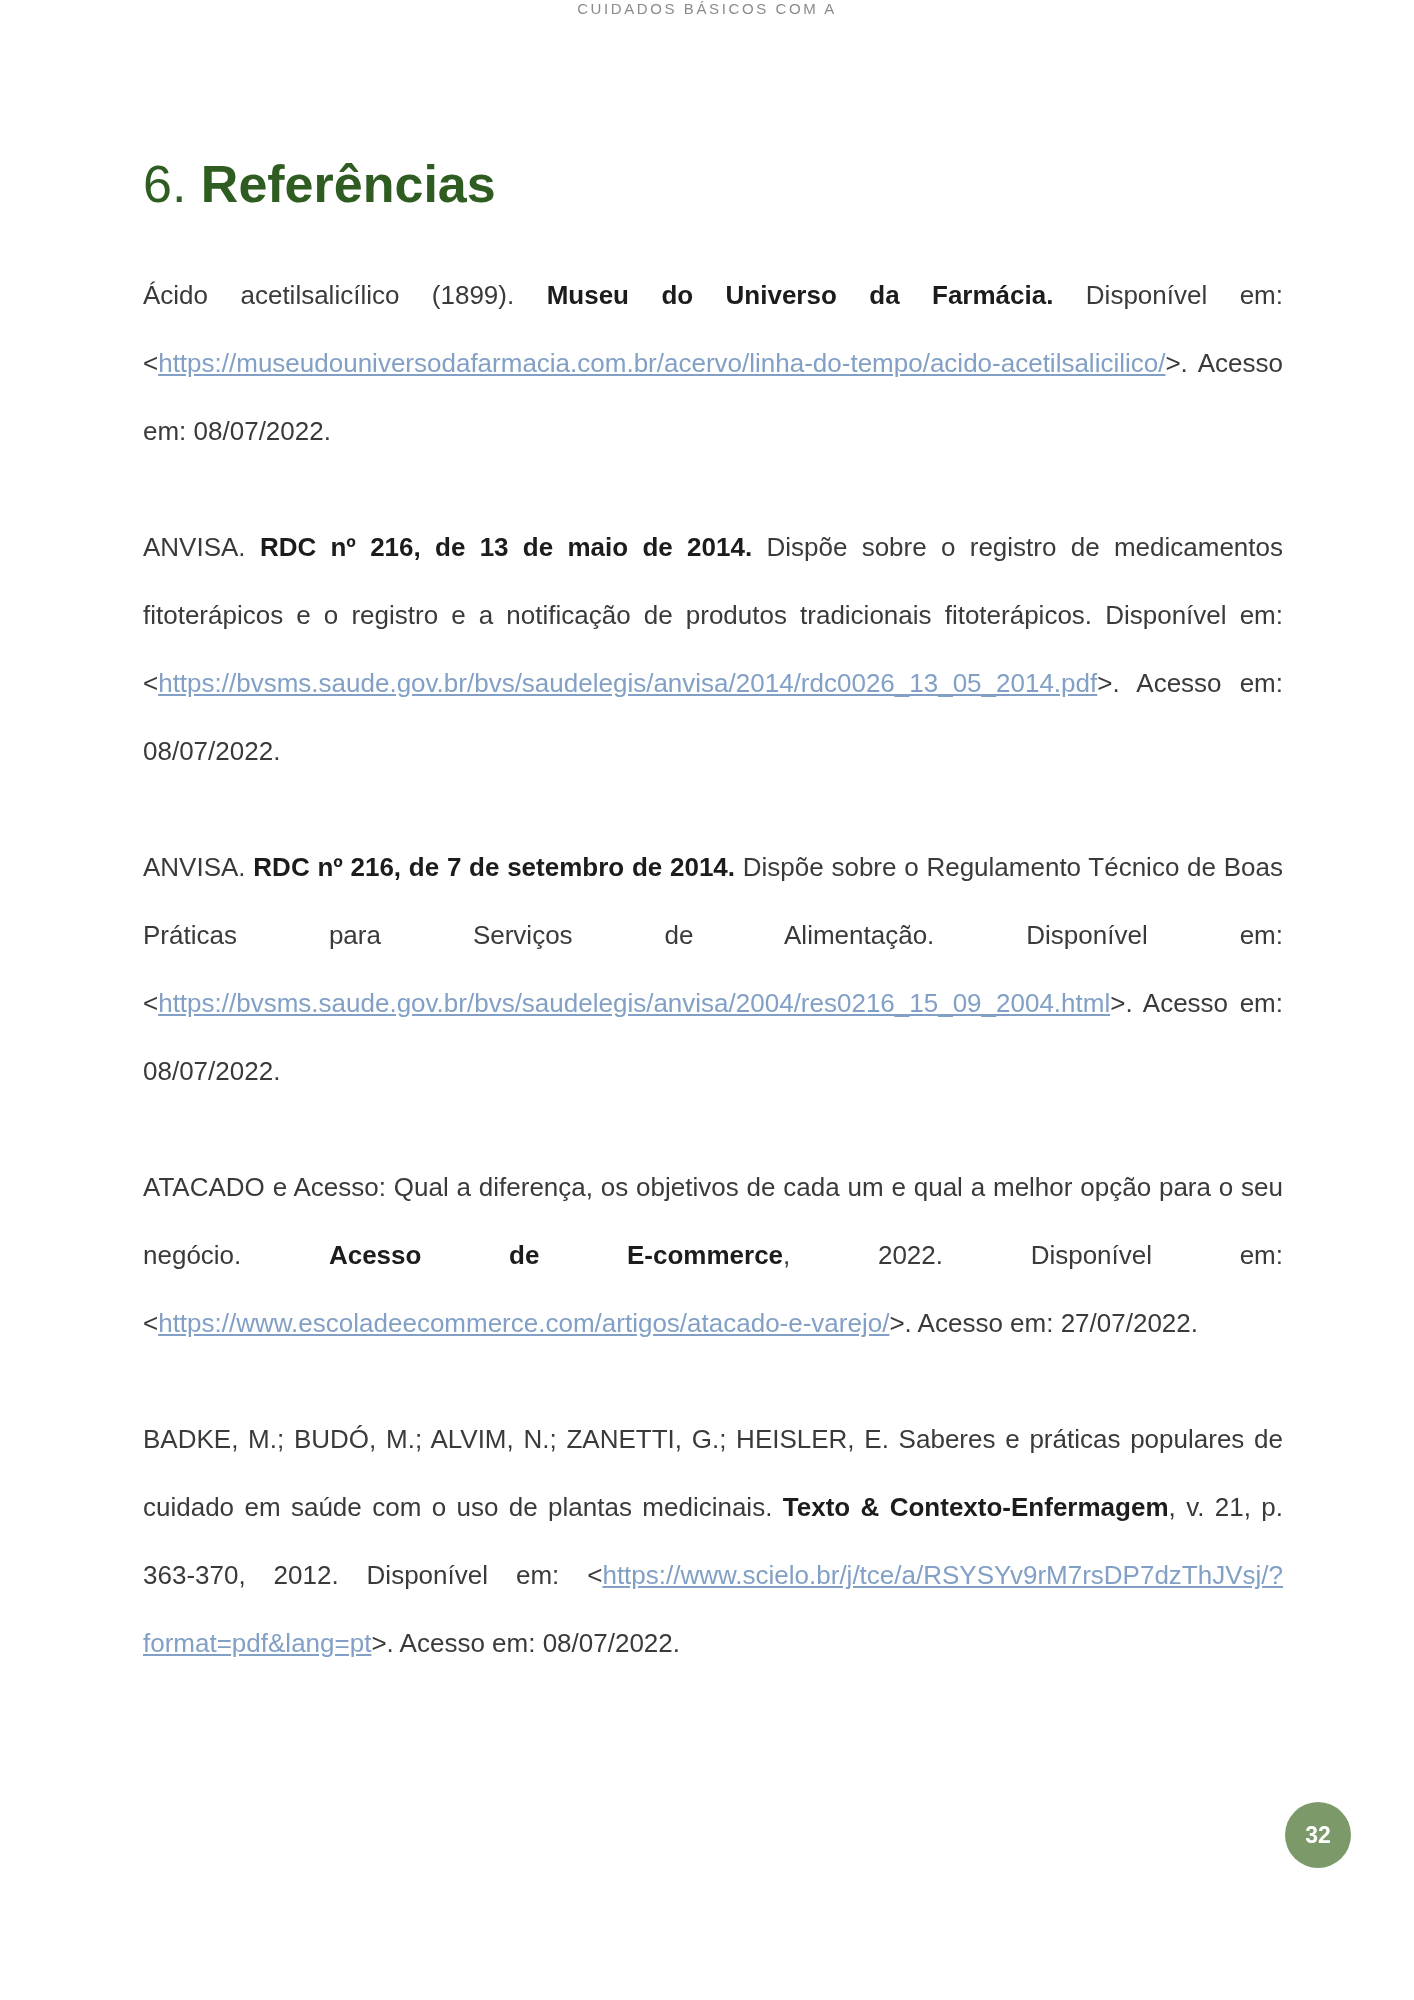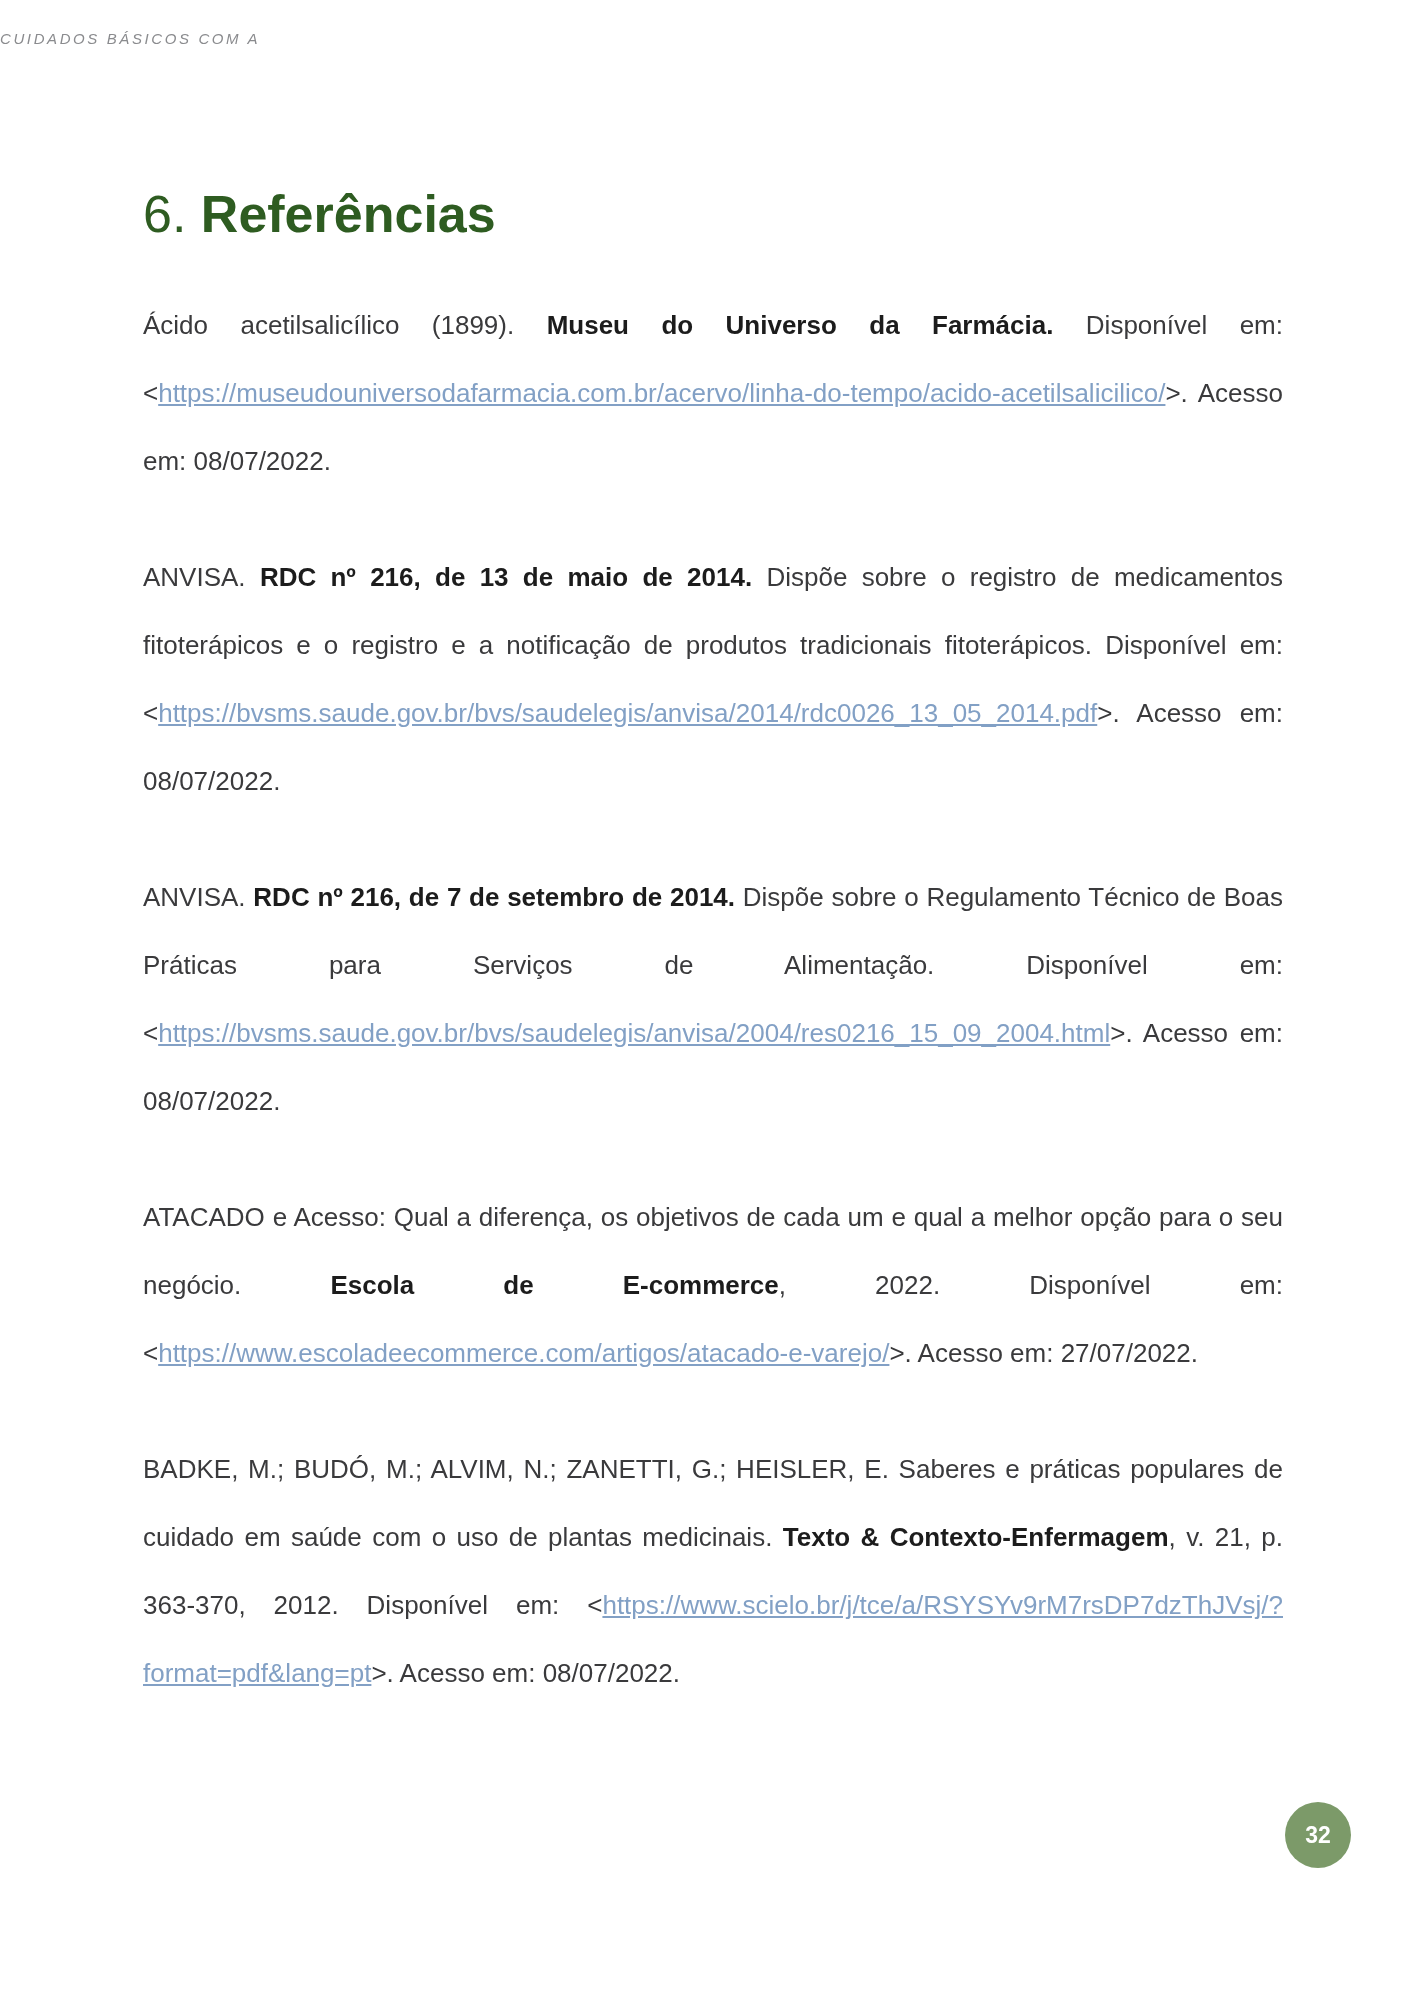--- a/index.html
+++ b/index.html
@@ -3,21 +3,21 @@
 <meta charset="utf-8">
 <style>
   html, body { margin:0; padding:0; }
   body {
     width:1414px; height:2000px;
     background:#ffffff;
     font-family:"Liberation Sans", sans-serif;
     position:relative;
     overflow:hidden;
   }
-  .header { padding-top:30px; text-align:left;font-style:italic; }
+  .header { text-align:center; }
   .header-l1 {
     font-size:15px; letter-spacing:2.6px; font-weight:400;
     color:var(--header-gray,#8a8b8e);
   }
   .header-l2 {
     font-size:19px; letter-spacing:1.4px; font-weight:700;
     color:var(--header-gray-dark,#545558);
     margin-top:3px;
   }
   h1.title {
@@ -59,17 +59,17 @@
 
 <h1 class="title">
   <span>6.</span>
   <span class="bold">Referências</span>
 </h1>
 
 <main class="refs" id="refs">
     <p><span class="t">Ácido acetilsalicílico (1899). </span><span class="b">Museu do Universo da Farmácia.</span><span class="t"> Disponível em: &lt;</span><a class="link">https://museudouniversodafarmacia.com.br/acervo/linha-do-tempo/acido-acetilsalicilico/</a><span class="t">&gt;. Acesso em: 08/07/2022.</span></p>
     <p><span class="t">ANVISA. </span><span class="b">RDC nº 216, de 13 de maio de 2014.</span><span class="t"> Dispõe sobre o registro de medicamentos fitoterápicos e o registro e a notificação de produtos tradicionais fitoterápicos. Disponível em: &lt;</span><a class="link">https://bvsms.saude.gov.br/bvs/saudelegis/anvisa/2014/rdc0026_13_05_2014.pdf</a><span class="t">&gt;. Acesso em: 08/07/2022.</span></p>
     <p><span class="t">ANVISA. </span><span class="b">RDC nº 216, de 7 de setembro de 2014.</span><span class="t"> Dispõe sobre o Regulamento Técnico de Boas Práticas para Serviços de Alimentação. Disponível em: &lt;</span><a class="link">https://bvsms.saude.gov.br/bvs/saudelegis/anvisa/2004/res0216_15_09_2004.html</a><span class="t">&gt;. Acesso em: 08/07/2022.</span></p>
-    <p><span class="t">ATACADO e Acesso: Qual a diferença, os objetivos de cada um e qual a melhor opção para o seu negócio. </span><span class="b">Escola de E-commerce</span><span class="t">, 2022. Disponível em: &lt;</span><a class="link">https://www.escoladeecommerce.com/artigos/atacado-e-varejo/</a><span class="t">&gt;. Acesso em: 27/07/2022.</span></p>
+    <p><span class="t">ATACADO e Acesso: Qual a diferença, os objetivos de cada um e qual a melhor opção para o seu negócio. </span><span class="b">Acesso de E-commerce</span><span class="t">, 2022. Disponível em: &lt;</span><a class="link">https://www.escoladeecommerce.com/artigos/atacado-e-varejo/</a><span class="t">&gt;. Acesso em: 27/07/2022.</span></p>
     <p><span class="t">BADKE, M.; BUDÓ, M.; ALVIM, N.; ZANETTI, G.; HEISLER, E. Saberes e práticas populares de cuidado em saúde com o uso de plantas medicinais. </span><span class="b">Texto &amp; Contexto-Enfermagem</span><span class="t">, v. 21, p. 363-370, 2012. Disponível em: &lt;</span><a class="link">https://www.scielo.br/j/tce/a/RSYSYv9rM7rsDP7dzThJVsj/?format=pdf&amp;lang=pt</a><span class="t">&gt;. Acesso em: 08/07/2022.</span></p>
   </main>
 
 <div class="badge">32</div>
 
 </body></html>

